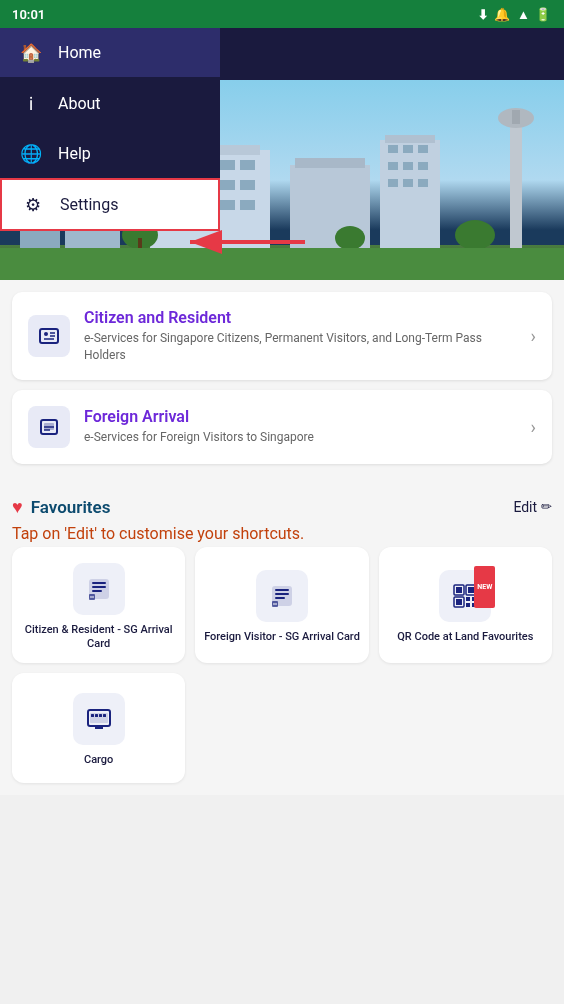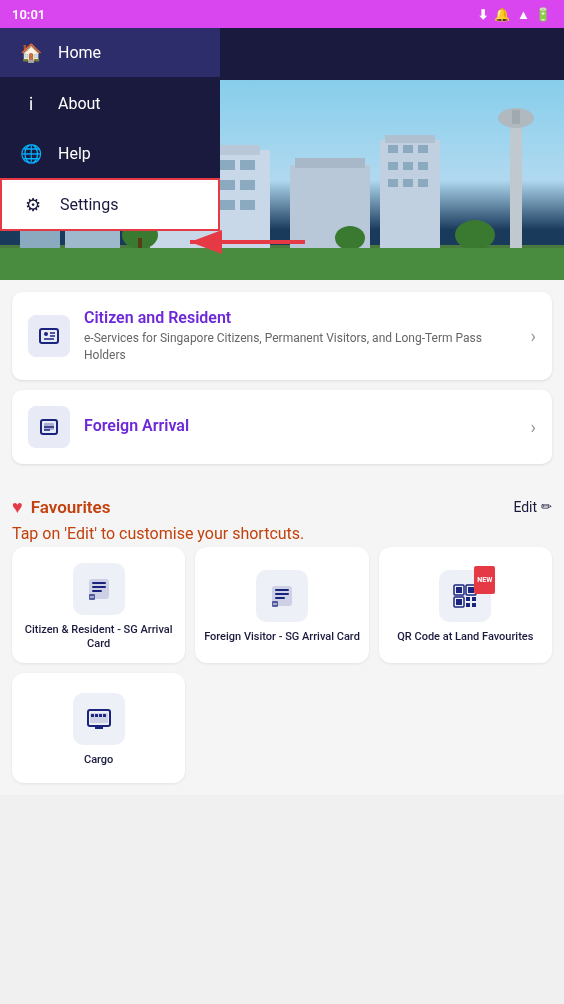--- a/index.html
+++ b/index.html
@@ -7,21 +7,21 @@
       width: 564px;
       min-height: 1004px;
       font-family: 'Roboto', Arial, sans-serif;
       background: #f0f0f0;
       position: relative;
       overflow-x: hidden;
     }
 
     
     .status-bar {
-      background: #d946ef;
+      background: #15803d;
       height: 28px;
       display: flex;
       align-items: center;
       justify-content: space-between;
       padding: 0 12px;
       color: white;
       font-size: 13px;
       font-weight: 600;
     }
     .status-right {
@@ -167,21 +167,21 @@
       align-items: center;
       gap: 8px;
     }
     .heart-icon {
       color: #e63946;
       font-size: 18px;
     }
     .favourites-title {
       font-size: 17px;
       font-weight: 600;
-      color: #c2410c;
+      color: #0c4a6e;
     }
     .edit-link {
       display: flex;
       align-items: center;
       gap: 4px;
       color: #1a1a3e;
       font-size: 14px;
       cursor: pointer;
     }
     .edit-pencil {
@@ -225,21 +225,21 @@
       position: relative;
     }
     .new-badge {
       position: absolute;
       top: -4px;
       right: -4px;
       background: #e63946;
       color: white;
       font-size: 7px;
       font-weight: bold;
-      padding: 10px 3px;
+      padding: 17px 3px;
       border-radius: 2px;
     }
     .shortcut-label {
       font-size: 11px;
       color: #1a1a3e;
       text-align: center;
       line-height: 1.3;
       font-weight: 500;
     }
 
@@ -399,20 +399,21 @@
     <div class="service-card-icon">
       <svg width="24" height="24" viewBox="0 0 24 24" fill="none">
         <rect x="4" y="5" width="16" height="14" rx="2" stroke="#1a237e" stroke-width="2"></rect>
         <rect x="7" y="8" width="10" height="7" rx="1" fill="#1a237e" opacity="0.3"></rect>
         <line x1="7" y1="12" x2="17" y2="12" stroke="#1a237e" stroke-width="1.5"></line>
         <line x1="7" y1="15" x2="13" y2="15" stroke="#1a237e" stroke-width="1.5"></line>
       </svg>
     </div>
     <div class="service-card-text">
       <div class="service-card-title">Foreign Arrival</div>
+      <div class="service-card-subtitle">e-Services for Foreign Visitors to Singapore</div>
     </div>
     <span class="service-card-arrow">›</span>
   </div>
 
 </div>
 
 <div class="favourites-section">
   <div class="favourites-header">
     <div class="favourites-left">
       <span class="heart-icon">♥</span>

